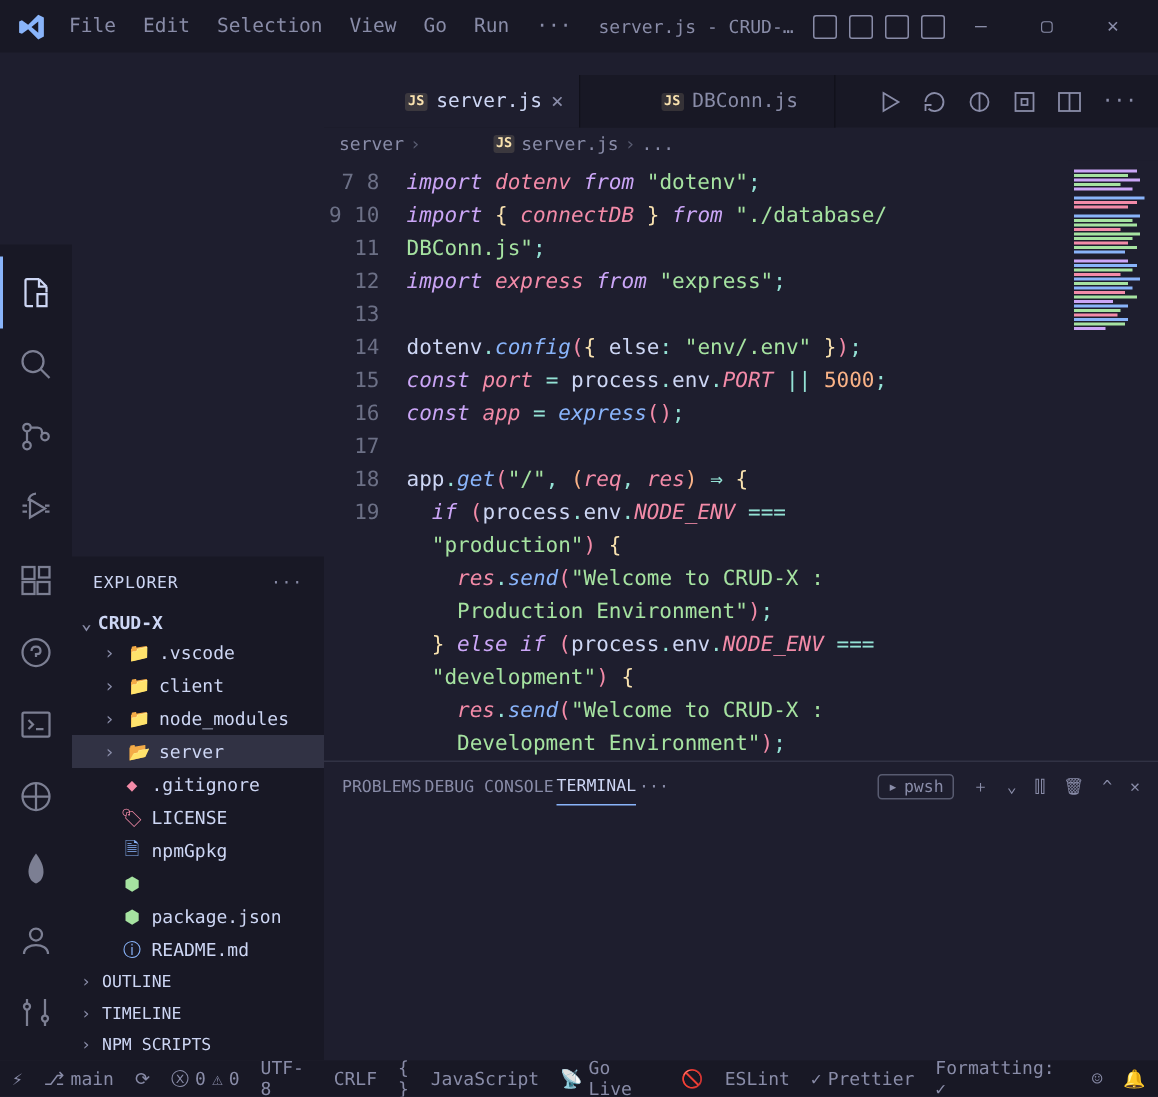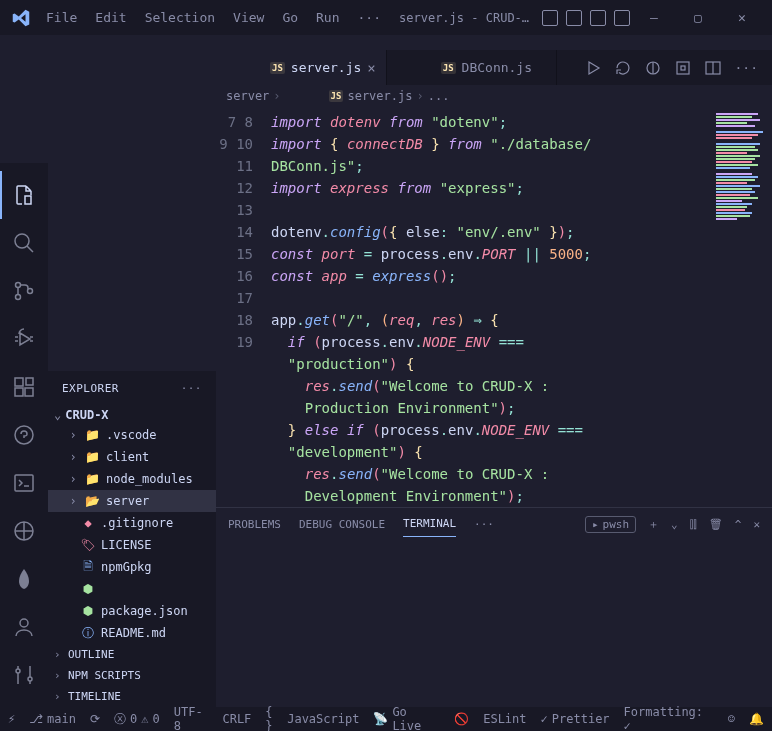--- a/index.html
+++ b/index.html
@@ -184,21 +184,21 @@
   background: #1e1e2e;
   border-top: 1px solid #313244;
   display: flex;
   flex-direction: column;
 }
 .panel-tabs {
   height: 32px;
   display: flex;
   align-items: center;
   padding: 0 12px;
-  gap: 18px;
+  gap: 2px;
   font-size: 11px;
   color: #898ca8;
 }
 .panel-tab { cursor: pointer; padding: 6px 0; }
 .panel-tab.active { color: #cdd6f4; border-bottom: 1px solid #89b4fa; }
 .panel-actions { margin-left: auto; display: flex; align-items: center; gap: 12px; }
 .panel-actions svg, .panel-actions span { cursor: pointer; }
 .terminal {
   flex: 1;
   background: #181825;
@@ -385,22 +385,22 @@
           <span class="ficon" style="color:#a6e3a1">⬢</span>
           <span>package.json</span>
         </div>
       <div class="tree-item" style="padding-left:32px">
           <span class="ficon" style="color:#89b4fa">ⓘ</span>
           <span>README.md</span>
         </div>
     </div>
     <div style="margin-top:auto">
       <div class="collapsed-section">OUTLINE</div>
+      <div class="collapsed-section">TIMELINE</div>
       <div class="collapsed-section">NPM SCRIPTS</div>
-      <div class="collapsed-section">TIMELINE</div>
     </div>
   </div>
 
   <div class="editor-area">
     <div class="tabs">
       <div class="tab active">
         <span class="js-icon">JS</span>
         <span>server.js</span>
         <span class="close">×</span>
       </div>

